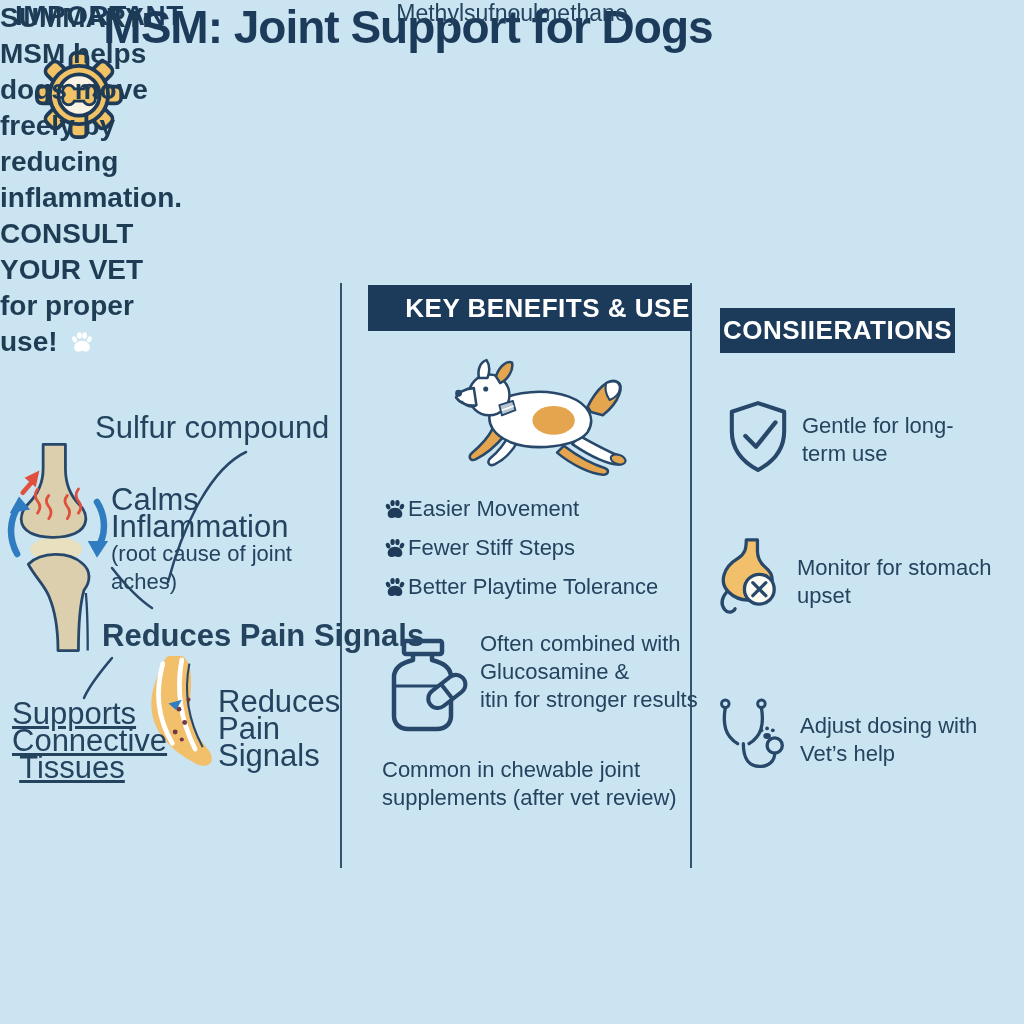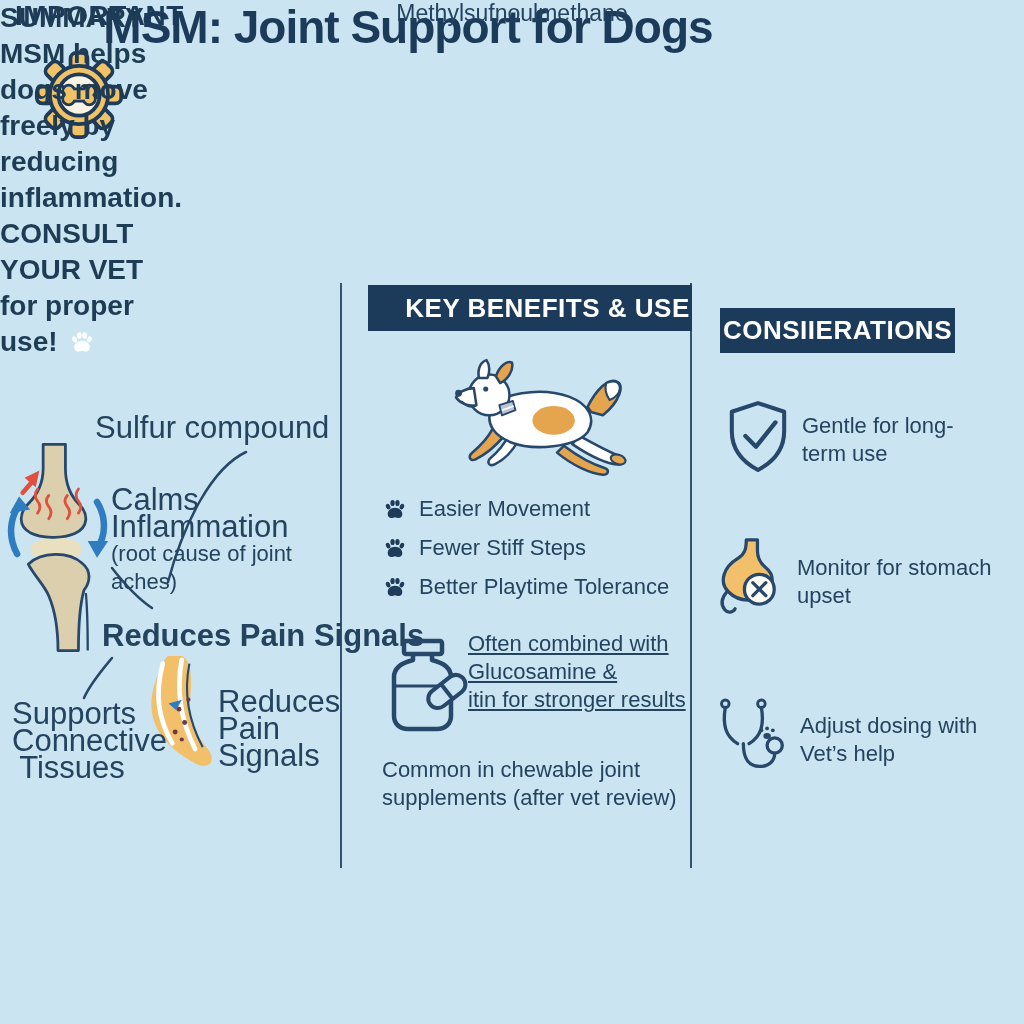--- a/index.html
+++ b/index.html
@@ -22,23 +22,23 @@
   
   .colhead{
     background:#1c3a5a; color:#fff; font-weight:bold; font-size:26px;
     display:flex; align-items:center; justify-content:center;
     letter-spacing:0.5px;
   }
   .divider{ width:2px; background:#33536f; }
   
   .t{ font-size:31px; line-height:27px; color:#24435f; }
   .t-sm{ font-size:22px; line-height:28px; color:#24435f; }
-  .center{ text-align:center; }
-  
-  .bullet-row{ display:flex; align-items:center; gap:11px; }
+  .center{ text-align:center;text-decoration:underline; }
+  
+  .bullet-row{ display:flex; align-items:center; }
   .bullet-row svg{ flex:0 0 auto; }
   .bullet-label{ font-size:22px; color:#24435f; }
   
   .imp-line1{
     left:715; top:266; width:245; text-align:center;
     font-size:28px; font-weight:bold; color:#1c3a5a; letter-spacing:0.5px;padding-left:15px;
   }
   
   .banner{
     left:42; top:913; width:936; height:75; background:#f6c468;
@@ -211,21 +211,21 @@
   <svg class="abs" style="left:380px; top:638px;" width="92" height="95" viewBox="0 0 92 95">
     <rect x="24" y="3" width="38" height="13" rx="2" fill="none" stroke="#27486a" stroke-width="4.5"></rect>
     <path d="M33 16 L33 22 C21 25 14 31 14 39 L14 78 C14 86 20 91 28 91 L57 91 C65 91 71 86 71 78 L71 39 C71 31 64 25 52 22 L52 16" fill="none" stroke="#27486a" stroke-width="4.5" stroke-linejoin="round"></path>
     <path d="M16 48 L69 48" stroke="#27486a" stroke-width="3" fill="none"></path>
     <g transform="translate(50 66) rotate(-38)">
       <rect x="0" y="-9" width="42" height="19" rx="9.5" fill="#cbe4f1" stroke="#27486a" stroke-width="4"></rect>
       <line x1="21" y1="-9" x2="21" y2="10" stroke="#27486a" stroke-width="4"></line>
     </g>
   </svg>
 
-  <div class="abs t-sm" style="left:468px; top:630px; width:230px;text-decoration:underline;">
+  <div class="abs t-sm" style="left:480px; top:630px; width:230px;">
     <div>Often combined with</div>
     <div>Glucosamine &amp;</div>
     <div>itin for stronger results</div>
   </div>
 
   <div class="abs t-sm" style="left:382px; top:756px; width:300px;">
     <div>Common in chewable joint</div>
     <div>supplements (after vet review)</div>
   </div>
 

